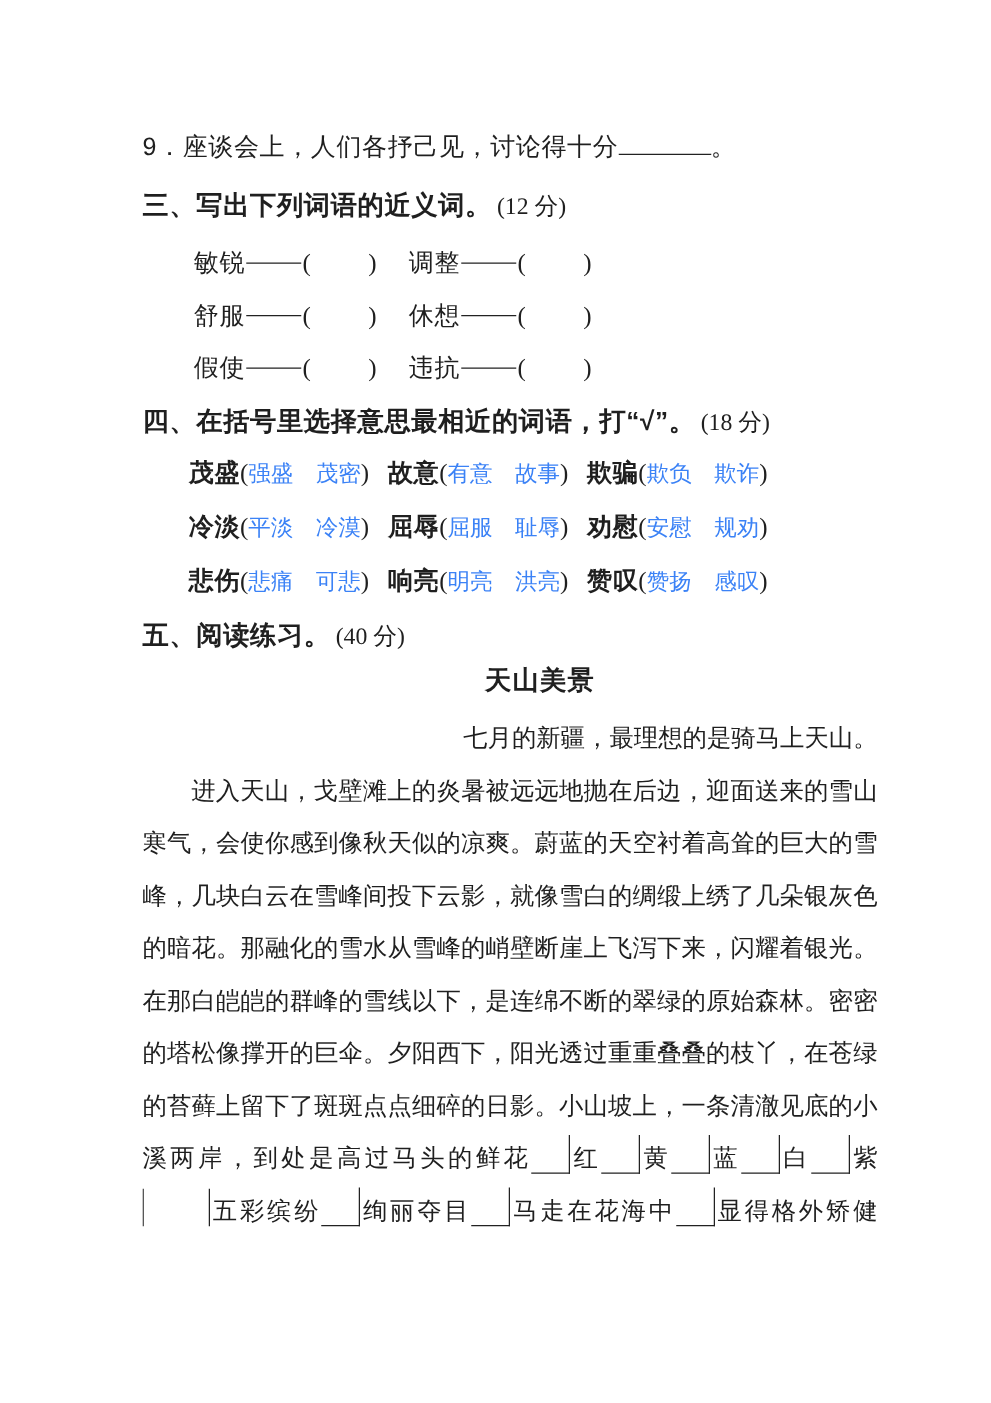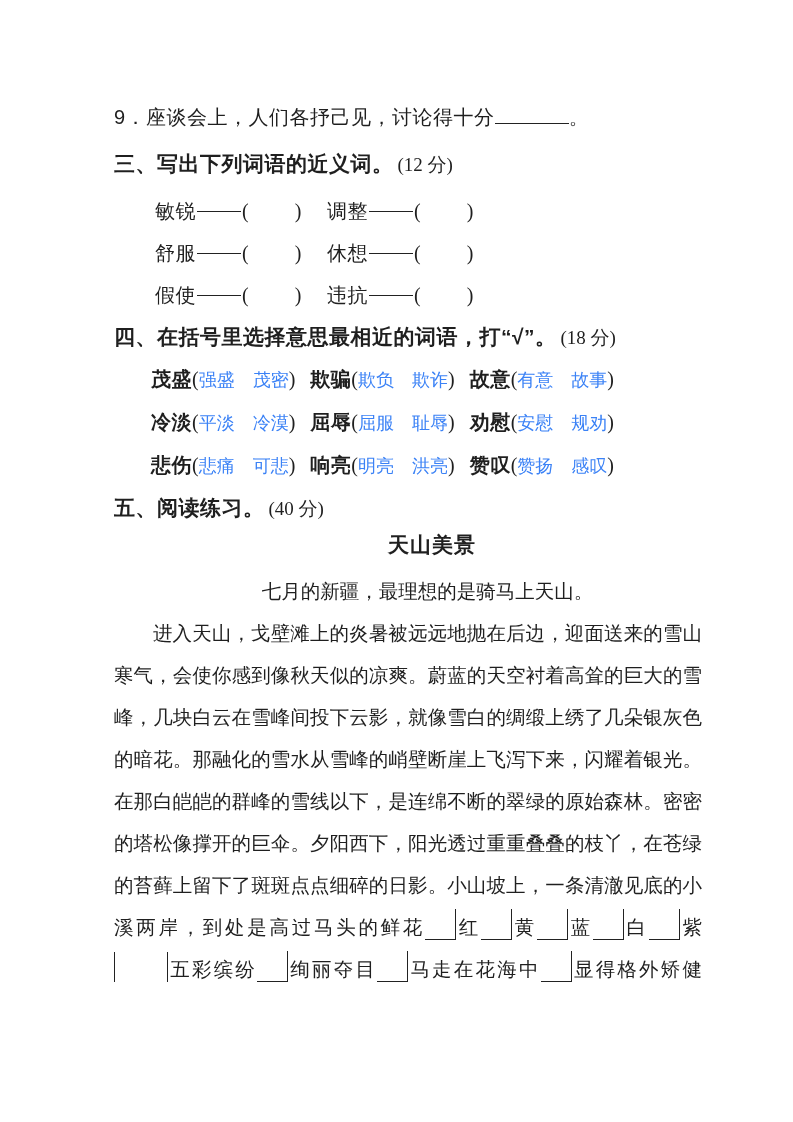--- a/index.html
+++ b/index.html
@@ -79,21 +79,21 @@
     text-align:center;height:28px;line-height:28px;
     margin-bottom:12px;letter-spacing:1px;
   }
   .passage{width:588px;}
   .pline{
     font-size:19.5px;
     height:42px;line-height:42px;
     text-align:justify;text-align-last:justify;
     overflow:hidden;
   }
-  .pline.nojust{text-align:center;text-align-last:auto;}
+  .pline.nojust{text-align:right;text-align-last:auto;}
   .pline.ind{padding-left:39px;}
   .ptext{letter-spacing:0;}
 
   
   .mk-blank{
     display:inline-block;width:30px;height:30px;
     border-bottom:1.8px solid #222;border-right:1.8px solid #222;
     vertical-align:-6px;
   }
   .mk-bar{
@@ -131,22 +131,22 @@
       </div>
     </div>
 
   <div class="heading h4">
     <span class="h-main">四、在括号里选择意思最相近的词语，打“√”。</span><span class="h-score">(18 分)</span>
   </div>
 
   <div class="choice-rows" id="choice-rows">
       <div class="choice-row">
         <span class="choice-group"><span class="choice-word">茂盛</span><span class="choice-paren">(</span><span class="choice-opts">强盛　茂密</span><span class="choice-paren">)</span></span>
+        <span class="choice-group"><span class="choice-word">故意</span><span class="choice-paren">(</span><span class="choice-opts">有意　故事</span><span class="choice-paren">)</span></span>
         <span class="choice-group"><span class="choice-word">欺骗</span><span class="choice-paren">(</span><span class="choice-opts">欺负　欺诈</span><span class="choice-paren">)</span></span>
-        <span class="choice-group"><span class="choice-word">故意</span><span class="choice-paren">(</span><span class="choice-opts">有意　故事</span><span class="choice-paren">)</span></span>
       </div>
       <div class="choice-row">
         <span class="choice-group"><span class="choice-word">冷淡</span><span class="choice-paren">(</span><span class="choice-opts">平淡　冷漠</span><span class="choice-paren">)</span></span>
         <span class="choice-group"><span class="choice-word">屈辱</span><span class="choice-paren">(</span><span class="choice-opts">屈服　耻辱</span><span class="choice-paren">)</span></span>
         <span class="choice-group"><span class="choice-word">劝慰</span><span class="choice-paren">(</span><span class="choice-opts">安慰　规劝</span><span class="choice-paren">)</span></span>
       </div>
       <div class="choice-row">
         <span class="choice-group"><span class="choice-word">悲伤</span><span class="choice-paren">(</span><span class="choice-opts">悲痛　可悲</span><span class="choice-paren">)</span></span>
         <span class="choice-group"><span class="choice-word">响亮</span><span class="choice-paren">(</span><span class="choice-opts">明亮　洪亮</span><span class="choice-paren">)</span></span>
         <span class="choice-group"><span class="choice-word">赞叹</span><span class="choice-paren">(</span><span class="choice-opts">赞扬　感叹</span><span class="choice-paren">)</span></span>

